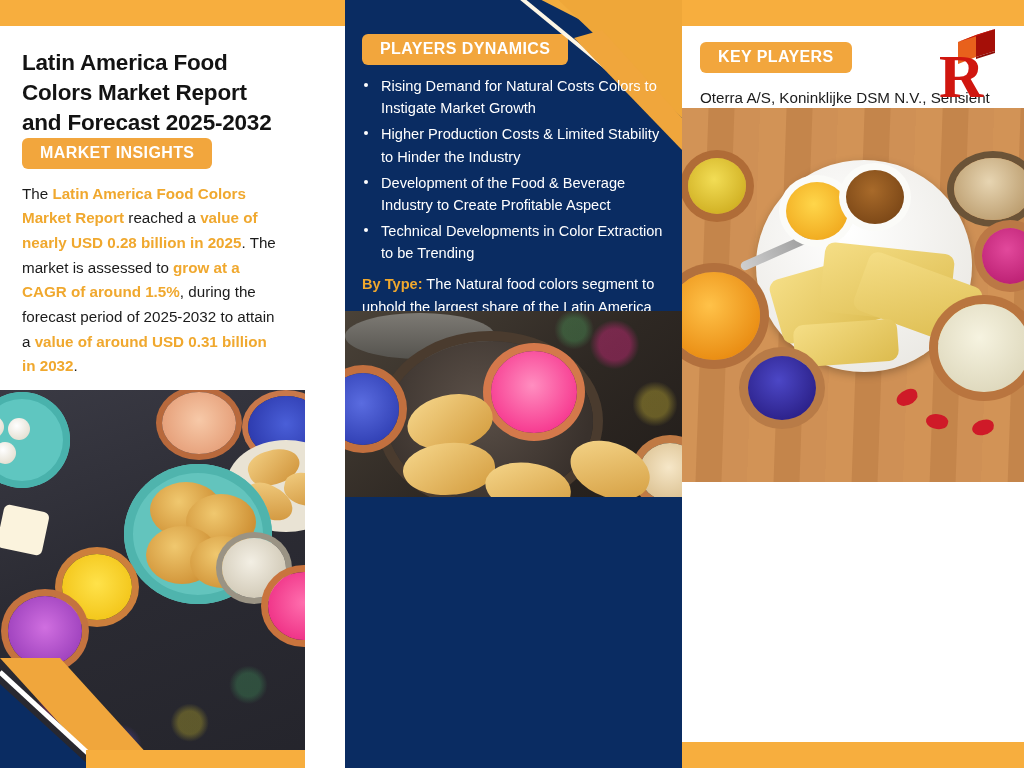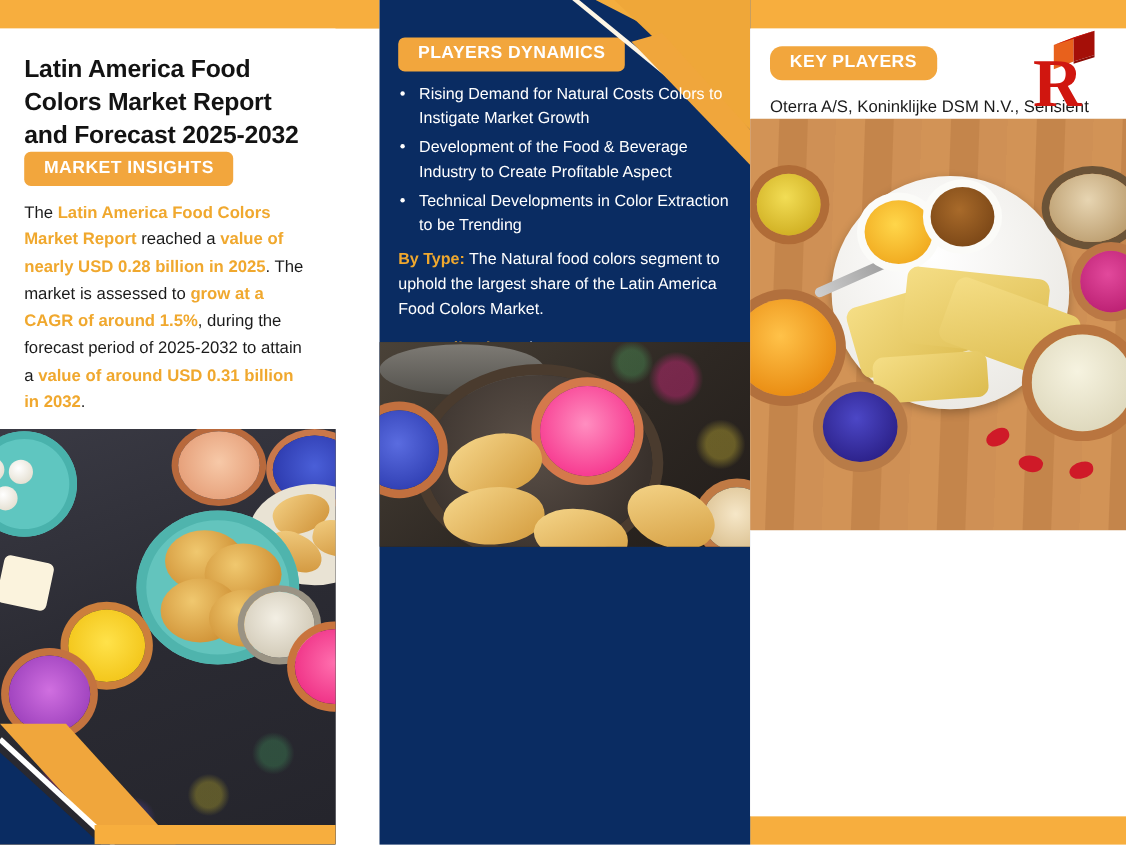--- a/index.html
+++ b/index.html
@@ -267,21 +267,21 @@
       box-shadow: 0 0 0 9px #b87b47; }
   .rp-bowl-magenta { left: 300px; top: 120px; width: 56px; height: 56px;
       background: radial-gradient(circle at 45% 38%, #e2499c, #bb1f72 80%);
       box-shadow: 0 0 0 8px #bb7845; }
   .rp-petal { position: absolute; width: 22px; height: 15px; border-radius: 60% 40% 55% 45%;
       background: #cf1a28; }
   .rp-spoon { position: absolute; left: 56px; top: 140px; width: 74px; height: 9px;
       background: linear-gradient(90deg, #cfcfcf, #9b9b9b); border-radius: 5px;
       transform: rotate(-24deg); }
 
-  .key-badge { margin: 16px 0 0 18px; border-radius: 11px; }
+  .key-badge { margin: 16px 0 0 18px; }
   .key-body {
     margin: 12px 24px 0 18px;
     font-size: 15.2px;
     line-height: 1.68;
     color: #1b1b1b;
   }
 </style>
 </head>
 <body>
 
@@ -346,20 +346,21 @@
         <polygon points="150,-10 200,-10 200,118 66,-10" fill="#EFA739"></polygon>
         <polyline points="34,-6 200,130" fill="none" stroke="#FDF6E6" stroke-width="4"></polyline>
         <polygon points="120,30 200,118 200,150 92,38" fill="#F0A63C"></polygon>
       </svg>
     </div>
 
     <div class="badge dyn-badge">PLAYERS DYNAMICS</div>
 
     <ul class="dyn-list">
       <li>Rising Demand for Natural Costs Colors to Instigate Market Growth</li>
+      <li>Higher Production Costs &amp; Limited Stability to Hinder the Industry</li>
       <li>Development of the Food &amp; Beverage Industry to Create Profitable Aspect</li>
       <li>Technical Developments in Color Extraction to be Trending</li>
     </ul>
 
     
     <div class="mid-photo">
       <div class="bg"></div>
       <div class="mp-dark-plate"></div>
       <div class="mp-tray"></div>
       <div class="mp-bowl-blue"></div>

